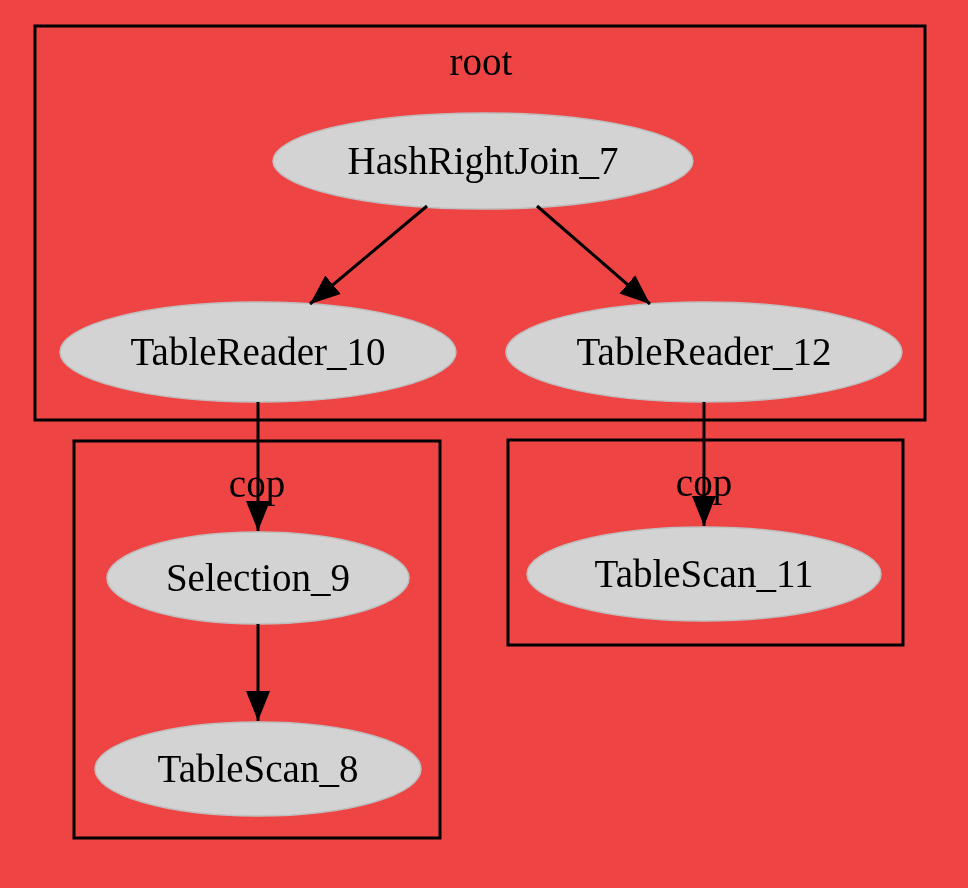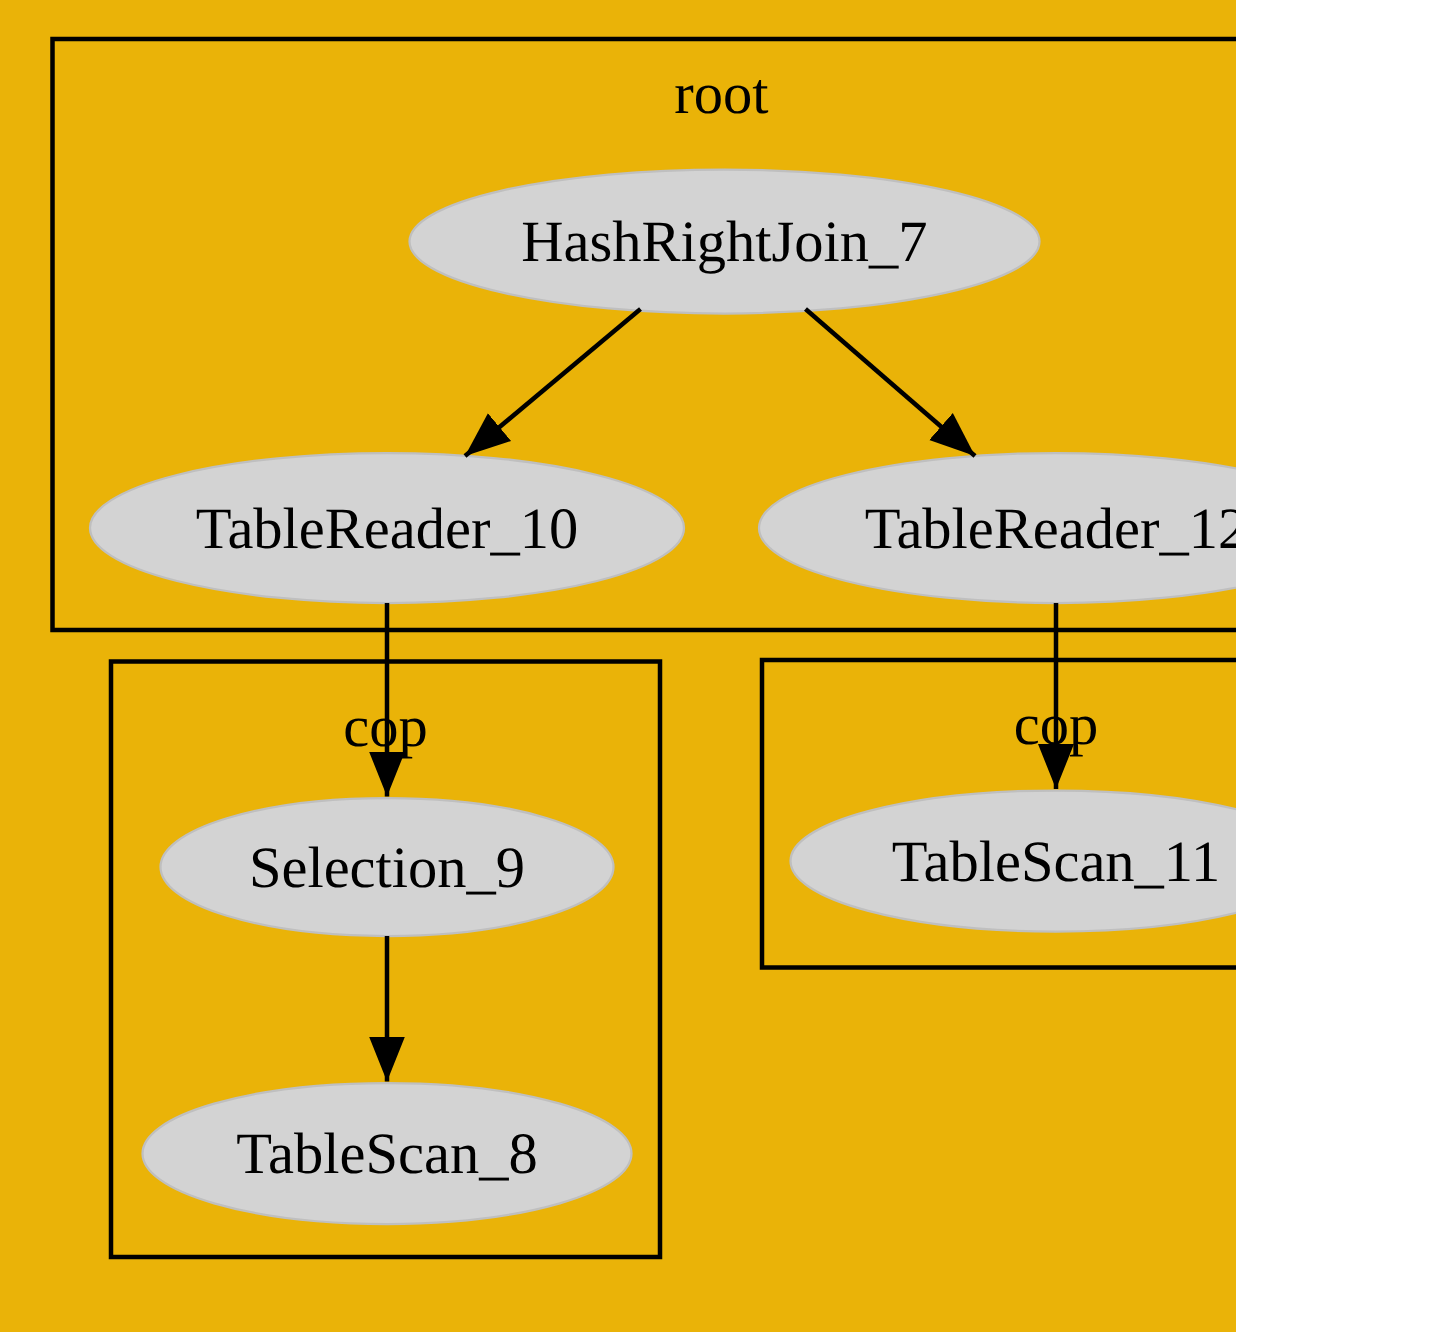--- a/index.html
+++ b/index.html
@@ -2,23 +2,23 @@
 <html><head>
 <meta charset="utf-8">
 <style>
   html, body {
     margin: 0;
     padding: 0;
     background: #ffffff;
   }
   .canvas {
     position: relative;
-    width: 824px;
+    width: 968px;
     height: 888px;
-    background: #eab308;
+    background: #ef4444;
     overflow: hidden;
   }
   svg text {
     font-family: "Liberation Serif", "DejaVu Serif", serif;
     fill: #000000;
   }
   .graph-label {
     font-size: 39px;
   }
 </style>

